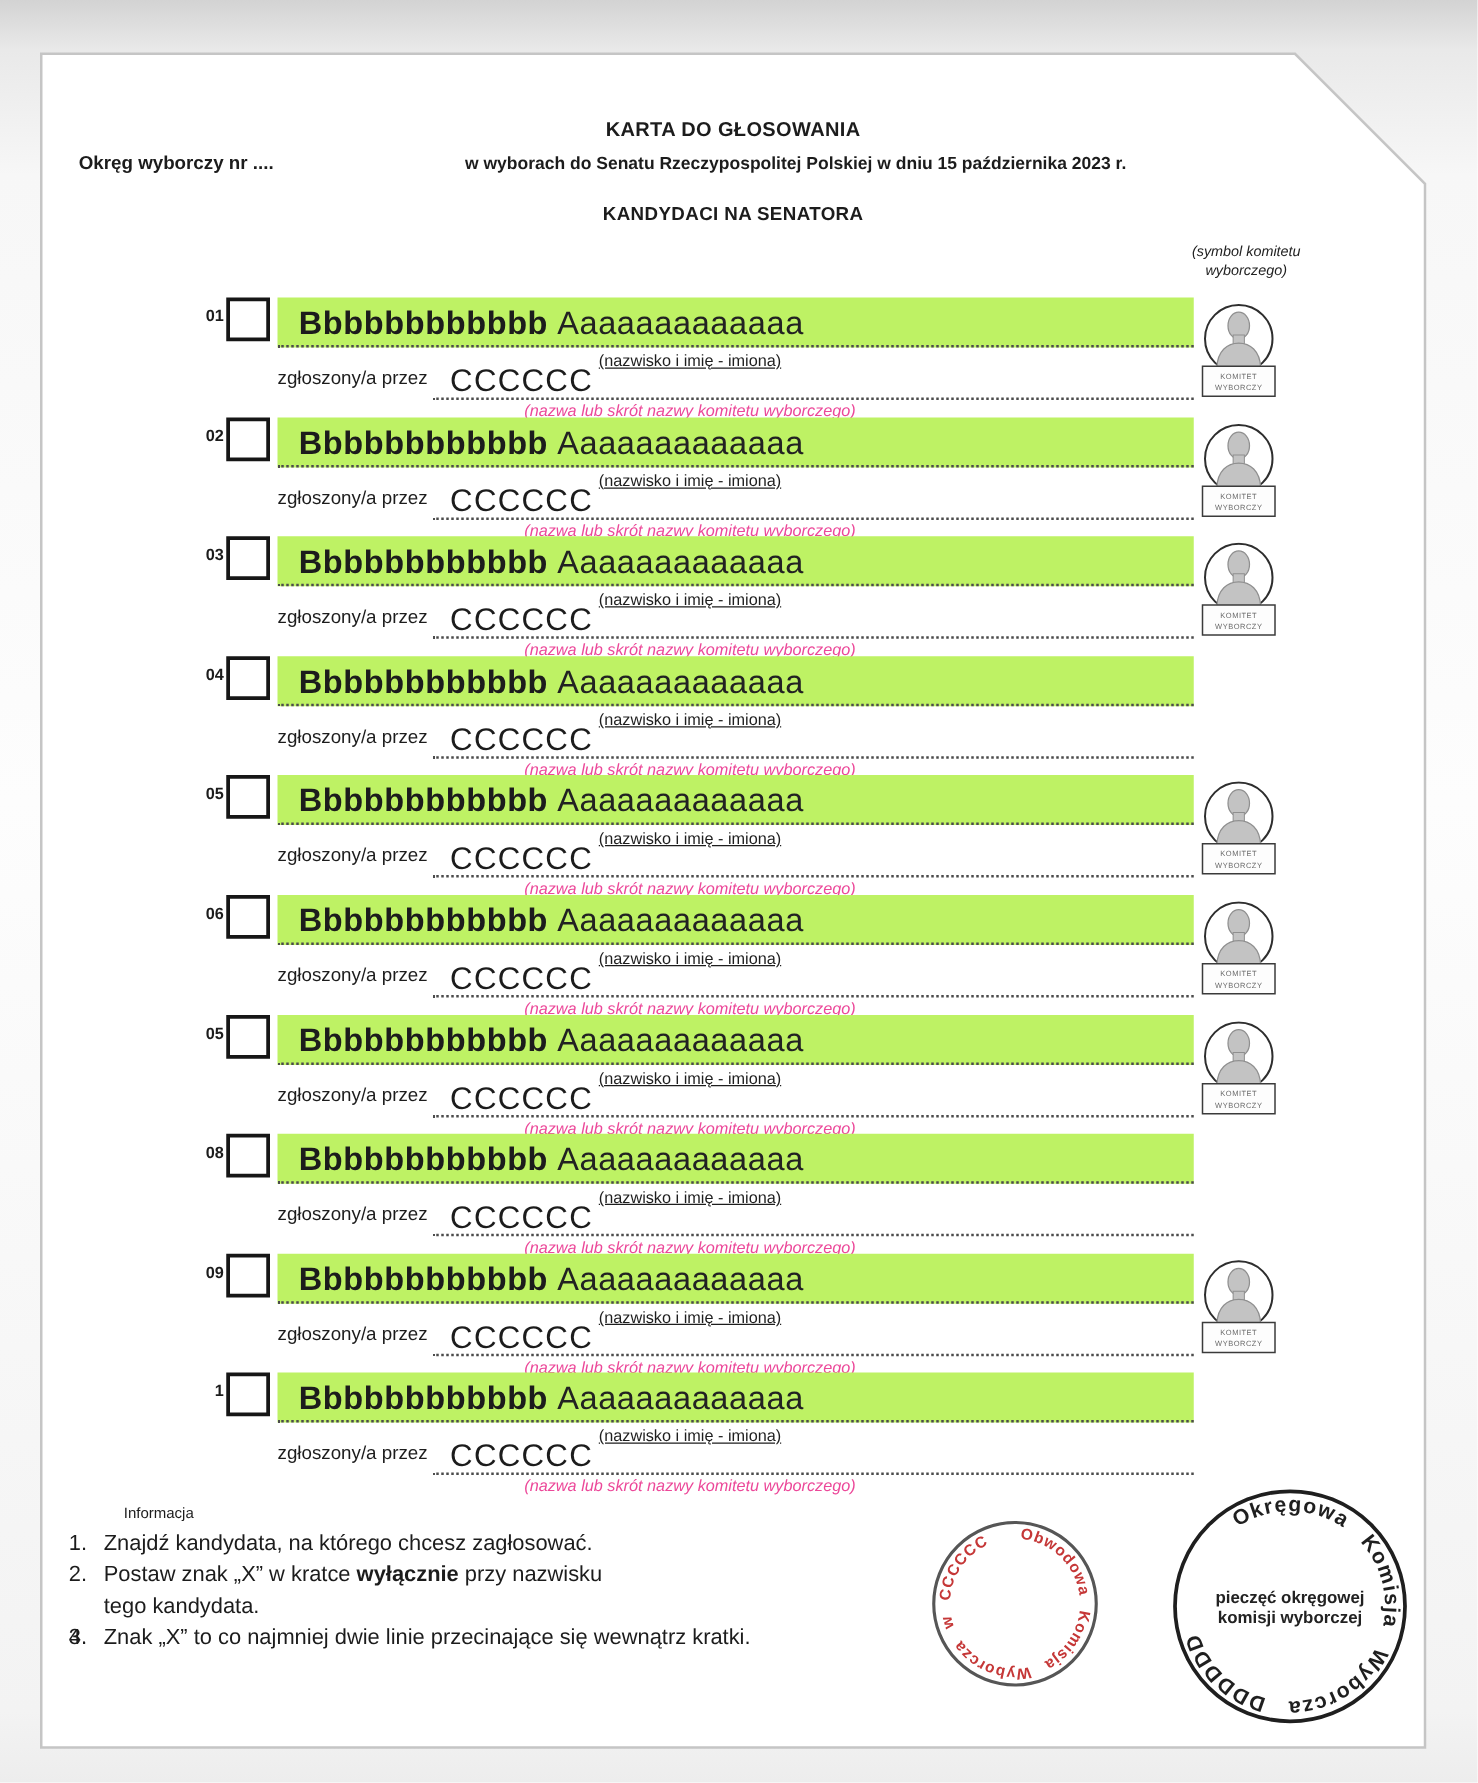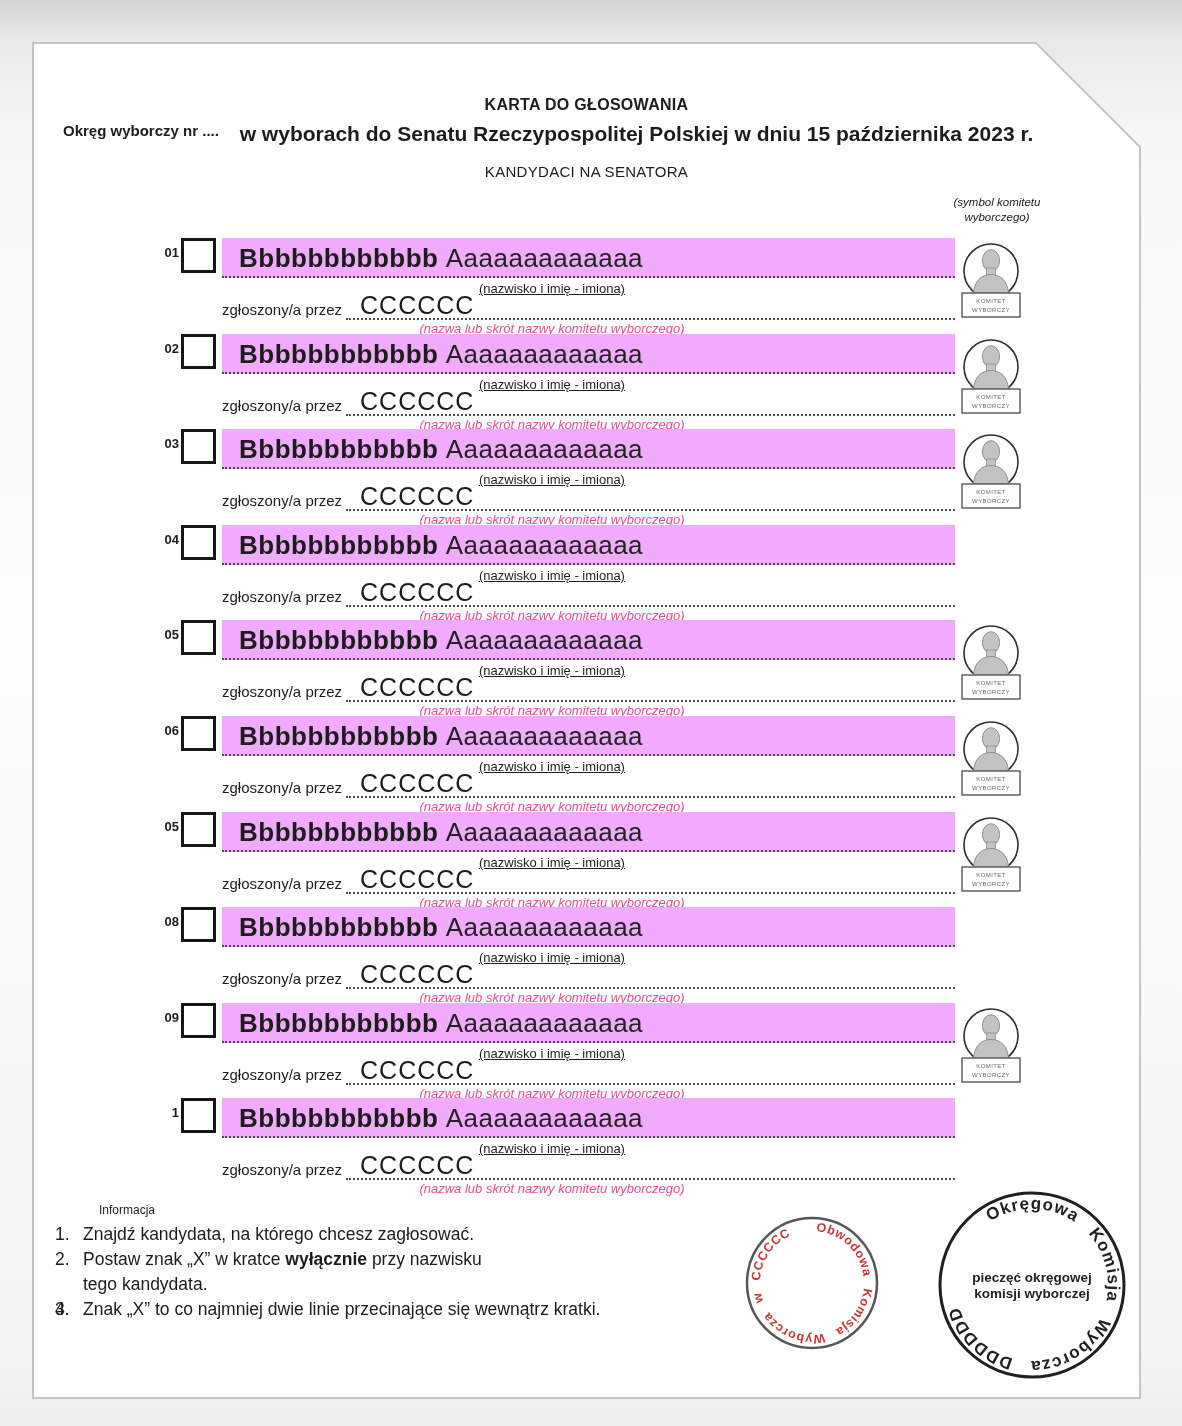--- a/index.html
+++ b/index.html
@@ -11,42 +11,42 @@
   }
   .stage { position:relative; width:1182px; height:1426px; }
   .page-outline-svg { position:absolute; left:0; top:0; }
   .page-content { position:absolute; left:33px; top:43px; width:1107px; height:1025px; }
 
   
   .title { position:absolute; top:53px; left:0; right:0; text-align:center;
            font-size:16px; font-weight:bold; letter-spacing:.3px; }
   .district { position:absolute; top:79px; left:30px; font-size:15px; font-weight:bold; }
   .subtitle { position:absolute; top:79px; left:100px; right:0; text-align:center;
-              font-size:21px; font-weight:bold; }
+              font-size:14px; font-weight:bold; }
   .section-title { position:absolute; top:120px; left:0; right:0; text-align:center;
-                   font-size:15px; font-weight:normal; letter-spacing:.3px; }
+                   font-size:15px; font-weight:bold; letter-spacing:.3px; }
   .symbol-col-label { position:absolute; top:152px; left:898px; width:132px; text-align:center;
                       font-size:11.5px; font-style:italic; line-height:1.28; color:#222; }
 
   
   .rows { position:absolute; top:195px; left:0; right:0; }
   .row { position:relative; height:95.6px; }
   .row-number { position:absolute; left:120px; top:7px; width:26px; text-align:right;
                 font-size:13px; font-weight:bold; }
   .checkbox { position:absolute; left:148px; top:0px; width:35px; height:35px;
               background:#fff; border:3px solid #161616; }
   .name-band { position:absolute; left:189px; top:0px; width:733px; height:40px;
-               background:#f0abfc; border-bottom:2px dotted #4c4c4c; }
+               background:#bef264; border-bottom:2px dotted #4c4c4c; }
   .name-line { position:absolute; left:17px; bottom:2px; white-space:nowrap; font-size:26px; }
   .surname { font-weight:bold; letter-spacing:.5px; }
   .given { font-weight:normal; color:#222; letter-spacing:.5px; }
   .caption1 { position:absolute; top:43px; left:189px; width:660px; text-align:center;
               font-size:13px; color:#1e1e1e;text-decoration:underline; }
   .submit-row { position:absolute; top:56px; left:189px; right:185px; height:26px;
-                display:flex; align-items:flex-end; }
+                display:flex; align-items:flex-start; }
   .submit-label { font-size:15px; padding-bottom:2px; margin-right:4px; white-space:nowrap; }
   .dotline { flex:1; position:relative; height:26px; border-bottom:2px dotted #4c4c4c; }
   .committee-name { position:absolute; left:14px; bottom:-2px; font-size:25px;
                     font-weight:500; letter-spacing:1px;margin-top:20px; }
   .caption2 { position:absolute; top:83px; left:189px; width:660px; text-align:center;
               font-size:13px; font-style:italic; color:#ec4899; }
   .symbol-wrap { position:absolute; left:926px; top:5px; width:64px; height:76px; }
 
   
   .info { position:absolute; left:22px; top:1160px; width:660px; }

